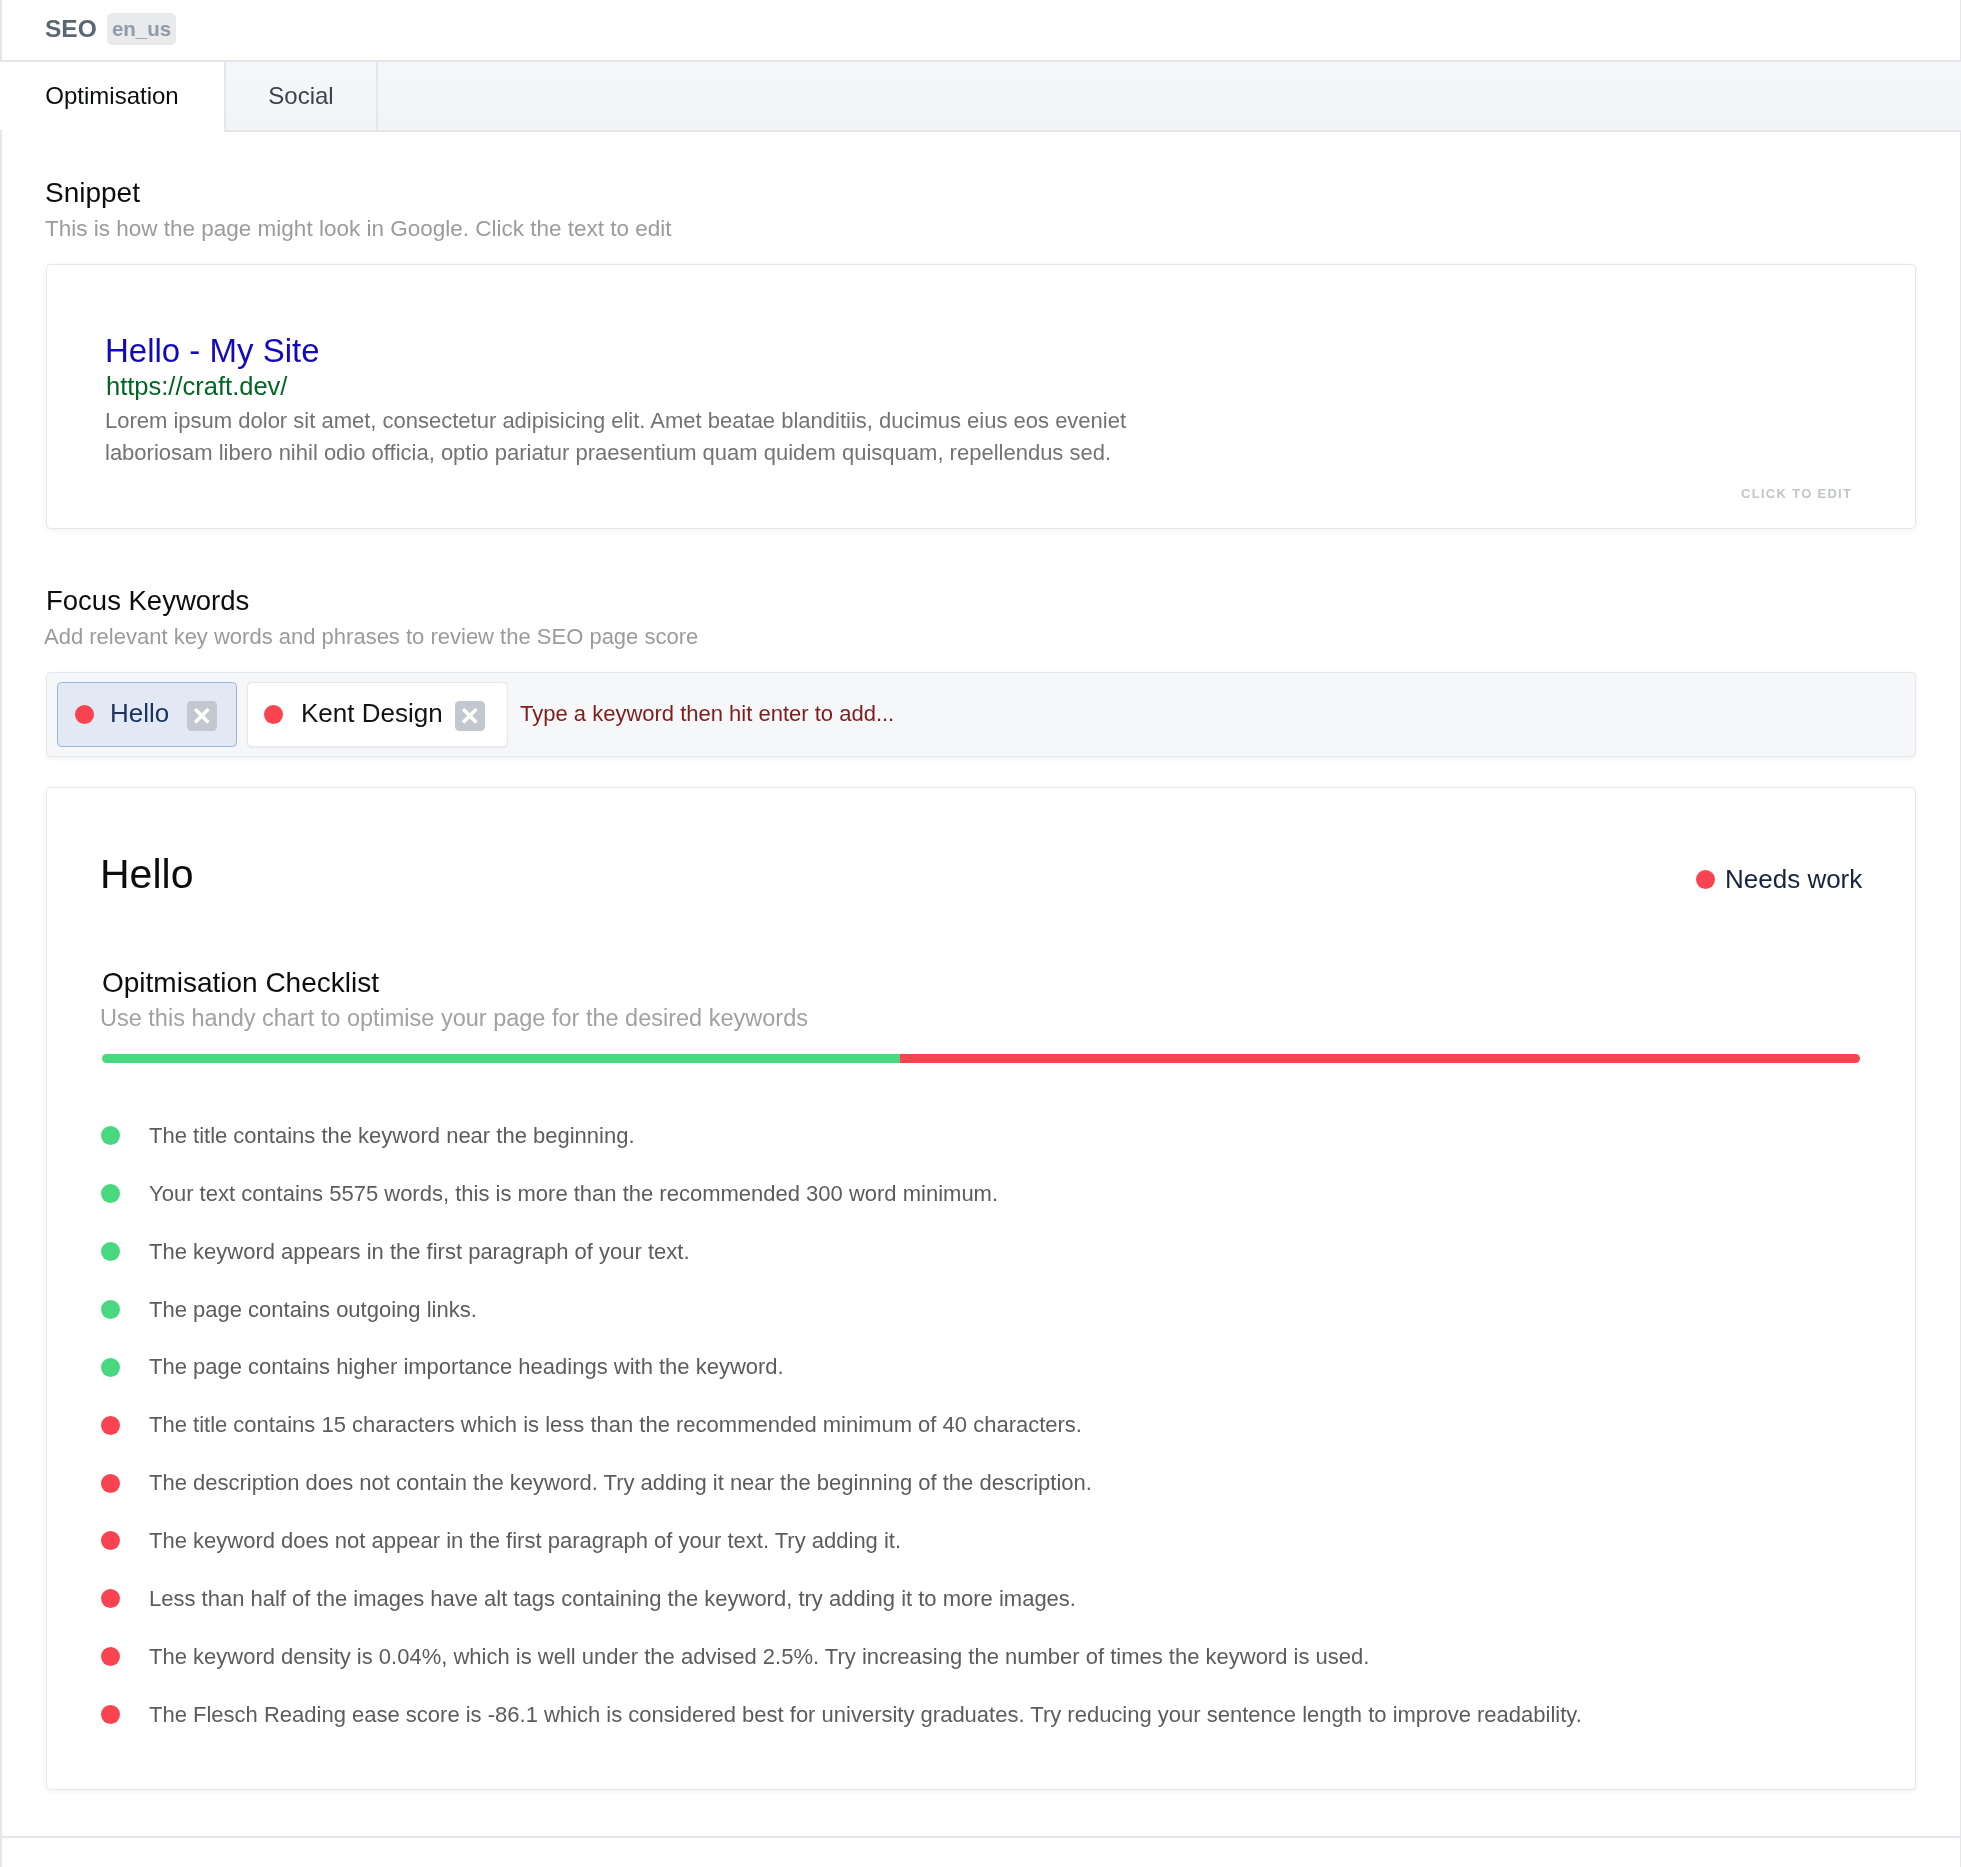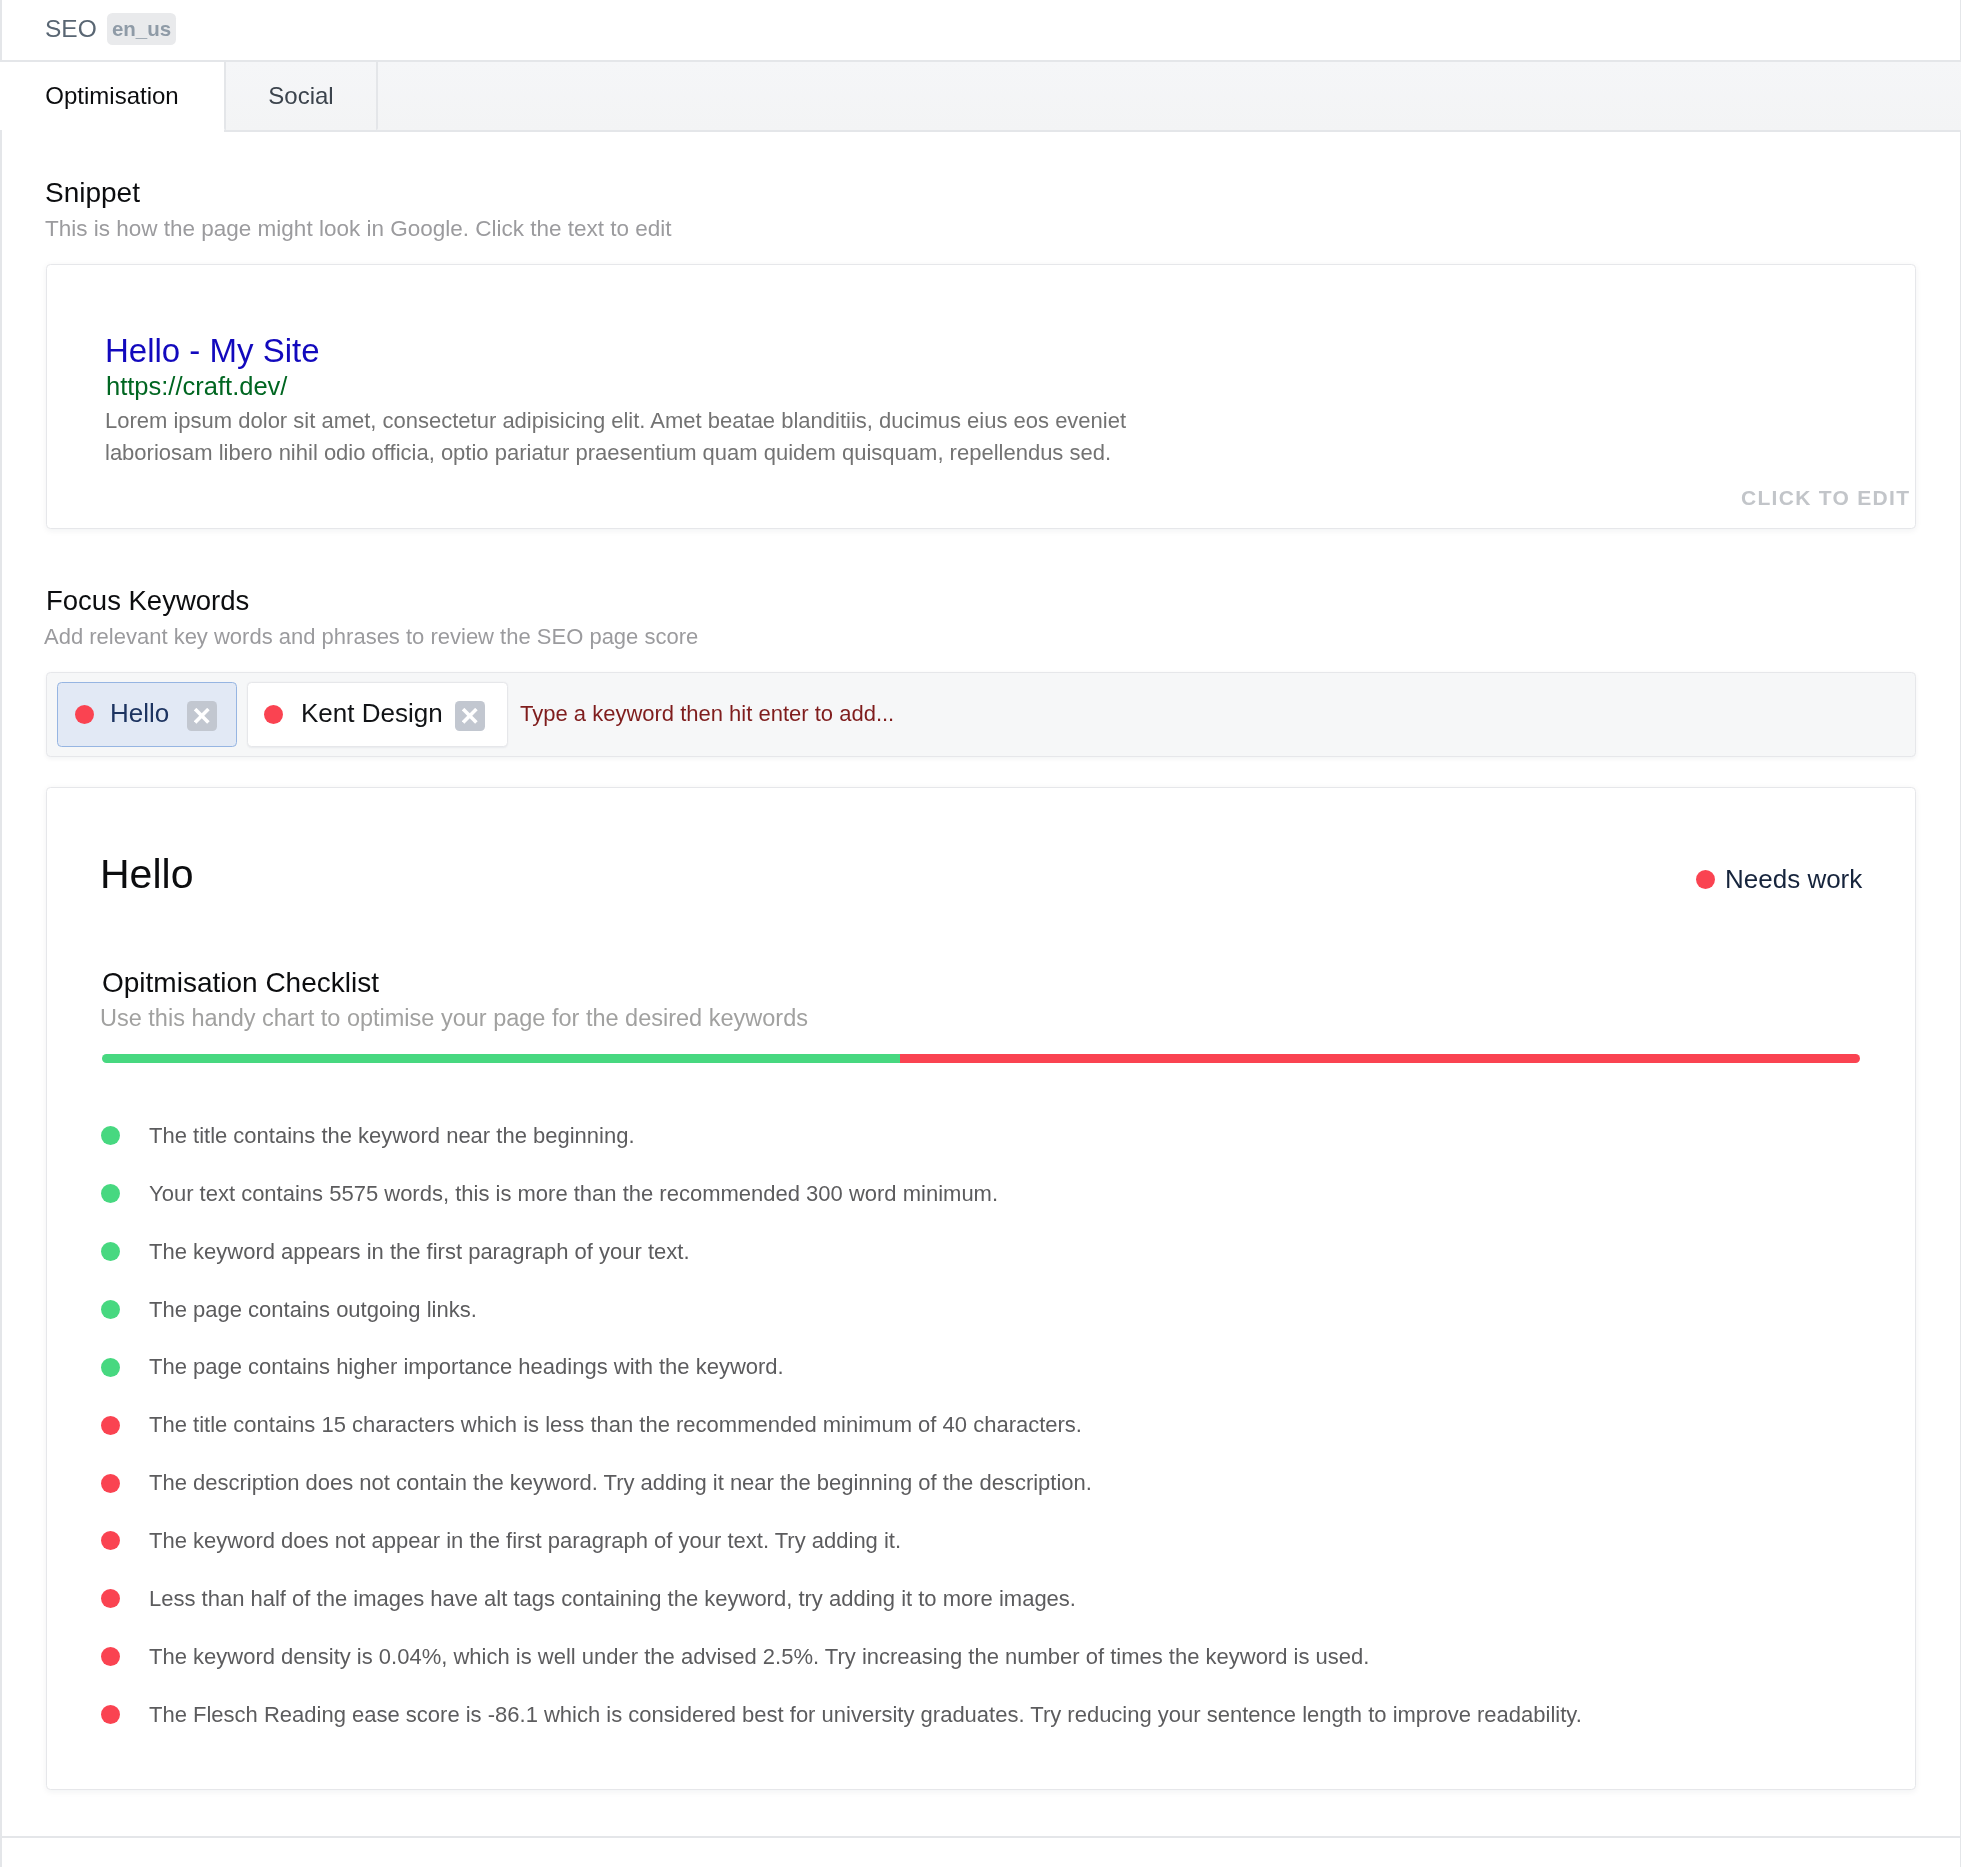--- a/index.html
+++ b/index.html
@@ -10,42 +10,42 @@
     -webkit-font-smoothing:antialiased;
     overflow:hidden;
   }
   .sec{position:static;}
   .app{position:relative;width:1962px;height:1867px;box-sizing:border-box;}
   .app-edge-l{position:absolute;left:0;top:0;bottom:0;width:1.8px;background:#e4e6e9;}
   .app-edge-r{position:absolute;right:0;top:0;bottom:0;width:1.8px;background:#e4e6e9;}
   
   .hdr{position:absolute;left:0;top:-0.9px;width:1962px;height:60px;display:flex;align-items:center;padding-left:45px;box-sizing:border-box;}
   .hdr-rule{position:absolute;left:0;top:60px;width:1962px;height:1.8px;background:#e4e6e9;}
-  .hdr-title{font-size:24.5px;font-weight:normal;color:#596673;line-height:1;}
+  .hdr-title{font-size:24.5px;font-weight:bold;color:#596673;line-height:1;}
   .hdr-badge{position:absolute;left:107px;top:12.7px;width:69px;height:32px;background:#e9eaec;color:#8f9ba7;font-size:20.5px;font-weight:bold;border-radius:5.5px;display:flex;align-items:center;justify-content:center;box-sizing:border-box;}
   
   .tabs{position:absolute;left:0;top:62px;width:1962px;height:68px;background:linear-gradient(180deg,#f5f6f8 0%,#f3f4f5 100%);display:flex;box-sizing:border-box;}
   .tabs-rule{position:absolute;left:224px;top:130px;width:1738px;height:1.8px;background:#e4e6e9;}
   .tab{display:flex;align-items:center;justify-content:center;font-size:24px;box-sizing:border-box;position:relative;}
   .tab.active{background:#ffffff;color:#0c0d0f;width:224px;padding-left:0;box-sizing:border-box;}
   .tab.inactive{width:154px;color:#3c444d;}
   .tab.inactive:before{content:"";position:absolute;left:0;top:0;bottom:0;width:1.8px;background:#e4e6e9;border-bottom-left-radius:2.7px;}
   .tab.inactive:after{content:"";position:absolute;right:0;top:0;bottom:0;width:1.8px;background:#e4e6e9;border-bottom-right-radius:2.7px;}
   
   .sec-title{position:absolute;color:#0c0d0f;line-height:1;}
   .sec-sub{position:absolute;color:#9b9b9e;line-height:1;}
   .card{position:absolute;border:1.8px solid #e6e7ea;border-radius:4.5px;background:#fff;box-shadow:0 1.8px 6.4px rgba(25,35,60,0.055);box-sizing:border-box;}
   
   #snippet-h{left:45px;top:179px;font-size:28px;}
   #snippet-s{left:45px;top:218px;font-size:22.5px;}
   #snippet-card{left:46px;top:264px;width:1870px;height:265px;}
   .snip-title{position:absolute;left:105px;top:334px;font-size:33px;color:#1209bd;line-height:1;}
   .snip-url{position:absolute;left:106px;top:374px;font-size:25.5px;color:#006621;line-height:1;}
   .snip-desc{position:absolute;left:105px;top:405px;width:1032px;font-size:22px;color:#737373;line-height:32px;}
-  .click-edit{position:absolute;left:1741px;top:487px;font-size:21px;font-weight:bold;letter-spacing:1.3px;color:#c2c5c9;line-height:1;}
+  .click-edit{position:absolute;left:1741px;top:487px;font-size:13px;font-weight:bold;letter-spacing:1.3px;color:#c2c5c9;line-height:1;}
   
   #kw-h{left:46px;top:587px;font-size:27.5px;}
   #kw-s{left:44px;top:626px;font-size:22px;}
   .kw-field{position:absolute;left:46px;top:672px;width:1870px;height:85px;background:#f6f7f8;border:1.8px solid #e6e7ea;border-radius:4.5px;box-sizing:border-box;box-shadow:0 1.8px 4.5px rgba(25,35,60,0.05);}
   .chip{position:absolute;top:9px;height:65px;border-radius:4.5px;box-sizing:border-box;}
   .chip.sel{left:10px;width:180px;background:#e2e9f5;border:1.8px solid #96b5e2;}
   .chip.unsel{left:200px;width:261px;background:#fff;border:1.8px solid #e6e7ea;box-shadow:0 0.9px 1.8px rgba(25,35,60,0.06);}
   .chip-dot{position:absolute;border-radius:50%;background:#fa4351;width:19px;height:19px;top:22px;}
   .chip.sel .chip-dot{left:17.3px;}
   .chip.unsel .chip-dot{left:16.4px;}

